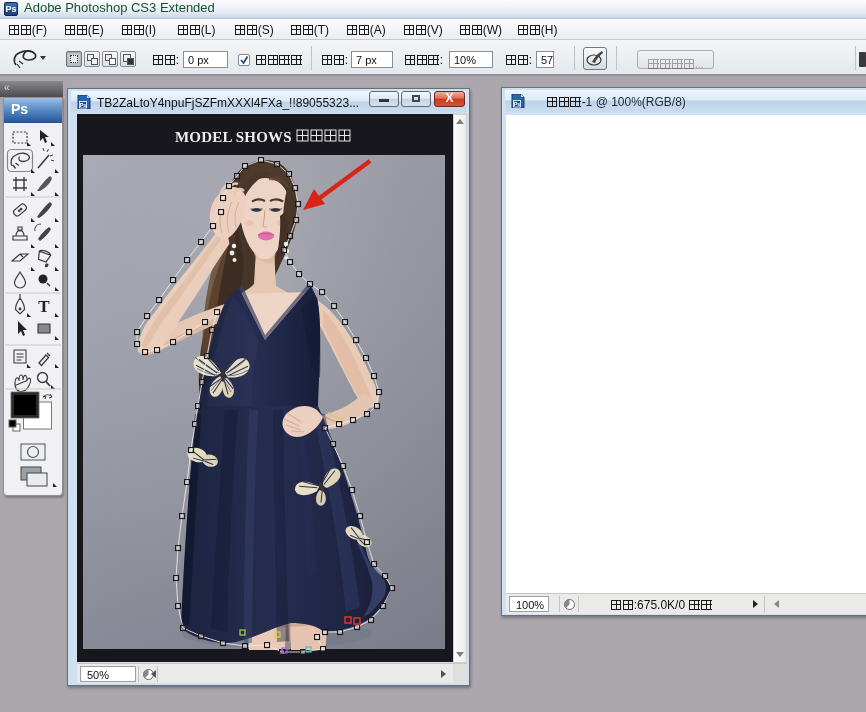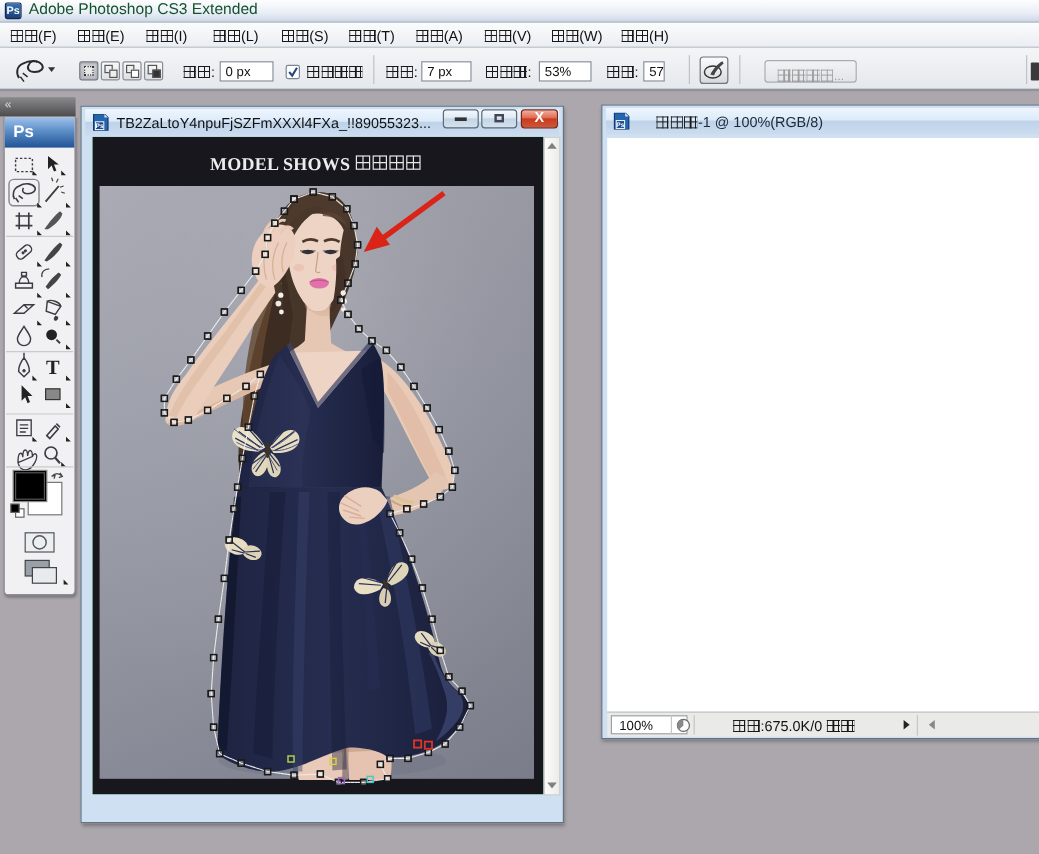--- a/index.html
+++ b/index.html
@@ -20,21 +20,21 @@
 
 #tcol{left:0;top:81px;width:63px;height:16px;background:linear-gradient(#8a8a8c,#4c4c4e);color:#ddd;font-size:10px;padding-left:4px;line-height:14px}
 #tpan{left:3px;top:97px;width:60px;height:399px;background:#f1f0f2;border:1px solid #918f94;border-radius:0 0 4px 4px;box-shadow:1px 2px 2px rgba(0,0,0,.25)}
 #pshead{left:4px;top:98px;width:58px;height:25px;background:linear-gradient(#9cc0ea,#5b8dc6 45%,#215397);color:#fff;font-weight:bold;font-size:14px;padding:3px 0 0 7px}
 
 .win{position:absolute;background:#cfe0f2;border:1px solid #64727f;box-shadow:1px 2px 3px rgba(0,0,0,.3)}
 .wtitle{position:absolute;left:3px;top:2px;right:3px;height:22px;background:linear-gradient(#eef5fd,#dcebfa 45%,#bed3e9 50%,#ccdcef);font-size:12px;color:#16232e}
 .wico{position:absolute;left:6px;top:4px;width:14px;height:14px}
 #win1{left:67px;top:88px;width:403px;height:598px}
 #win2{left:501px;top:87px;width:372px;height:529px}
-.canvas1{position:absolute;left:9px;top:25px;width:376px;height:548px;background:#86efac}
+.canvas1{position:absolute;left:9px;top:25px;width:376px;height:548px;background:#0369a1}
 .zoombox{position:absolute;left:3px;top:2px;width:56px;height:16px;background:#fff;border:1px solid #9aa0a8;font-size:11px;padding:2px 0 0 6px;color:#111}
 .clockbtn{position:absolute;width:20px;height:16px;top:2px;border-right:1px solid #c5c5c5;color:#555;font-size:11px;text-align:center;line-height:16px}
 .tl{width:0;height:0;border-top:4px solid transparent;border-bottom:4px solid transparent;border-right:5px solid #555}
 .tr{width:0;height:0;border-top:4px solid transparent;border-bottom:4px solid transparent;border-left:5px solid #555}
 .tu{width:0;height:0;border-left:4px solid transparent;border-right:4px solid transparent;border-bottom:5px solid #808080}
 .td{width:0;height:0;border-left:4px solid transparent;border-right:4px solid transparent;border-top:5px solid #808080}
 .btn3{position:absolute;top:2px;width:30px;height:16px;border:1px solid #5e6b77;border-radius:3px;background:linear-gradient(#f4f8fc,#dfeaf4 45%,#c3d4e4 50%,#d4e2ef);text-align:center;line-height:13px;font-size:10px;color:#333}
 #closeb{background:linear-gradient(#f0b0a0,#e06a50 45%,#c83a20 50%,#d05535);border:1px solid #7a2617;color:#fff;font-weight:bold}
 </style></head>
 <body>
@@ -79,21 +79,21 @@
 <span class="ab" style="left:238px;top:14px;width:12px;height:12px;background:#fff;border:1px solid #7a8694;border-radius:2px">
       <svg width="10" height="10" viewBox="0 0 10 10" style="position:absolute;left:0;top:0">
         <path d="M2 5 l2.5 3 L8.5 1.5" stroke="#2a4a7a" stroke-width="1.8" fill="none"></path>
       </svg>
     </span>
 <span class="olab" style="left:255px"><span class="c"></span><span class="c"></span><span class="c"></span><span class="c"></span></span>
 <span class="sep" style="left:311px"></span>
 <span class="olab" style="left:321px"><span class="c"></span><span class="c"></span>:</span>
 <span class="inp" style="left:351px;width:42px">7 px</span>
 <span class="olab" style="left:404px"><span class="c"></span><span class="c"></span><span class="c"></span>:</span>
-<span class="inp" style="left:449px;width:44px">53%</span>
+<span class="inp" style="left:449px;width:44px">10%</span>
 <span class="olab" style="left:505px"><span class="c"></span><span class="c"></span>:</span>
 <span class="inp" style="left:536px;width:18px">57</span>
 <span class="sep" style="left:574px"></span>
 <span class="ab" style="left:583px;top:7px;width:24px;height:23px;border:1px solid #70767e;border-radius:3px;background:linear-gradient(#fbfbfc,#d7dade)">
       <svg width="22" height="21" viewBox="0 0 22 21" style="position:absolute;left:0;top:0">
         <ellipse cx="10" cy="12" rx="7" ry="5" fill="none" stroke="#333" stroke-width="1.2"></ellipse>
         <path d="M8 14 C10 10 14 5 18 3 L19 5 C15 8 12 12 11 15 Z" fill="#444"></path>
       </svg>
     </span>
 <span class="sep" style="left:616px"></span>
@@ -325,34 +325,44 @@
         <rect x="205" y="534" width="5" height="5" fill="none" stroke="#9a68c8" stroke-width="1.2"></rect>
 
   <path d="M293 47 L240 86" stroke="#da2418" stroke-width="4.5"></path>
   <path d="M226 96 L248 90 L237 75 Z" fill="#da2418"></path>
   </svg>
   </div>
   <div class="ab" id="vsb1" style="left:385px;top:25px;width:14px;height:549px;background:linear-gradient(90deg,#fbfbfa,#ececea);border:1px solid #cfcfcd">
     <span class="ab tu" style="left:2px;top:4px"></span>
     <span class="ab td" style="left:2px;top:537px"></span>
   </div>
+  <div class="ab" id="st1" style="left:9px;top:574px;width:390px;height:20px;background:#eaeae8;border-top:1px solid #c5c5c3">
+    <span class="zoombox">50%</span>
+    <span class="clockbtn" style="left:61px;border-left:1px solid #c5c5c5"><svg width="13" height="13" viewBox="0 0 13 13" style="margin-top:2px">
+          <circle cx="6.5" cy="6.5" r="5" fill="#fff" stroke="#666" stroke-width="1"></circle>
+          <path d="M6.5 6.5 L6.5 1.5 A5 5 0 0 0 2.9 10 Z" fill="#888"></path>
+        </svg></span>
+    <span class="ab tl" style="left:74px;top:6px"></span>
+    <span class="ab tr" style="left:364px;top:6px"></span>
+    <span class="ab" style="left:376px;top:0;width:14px;height:20px;background:#e0e0de"></span>
+  </div>
 </div>
 <div class="ab win" id="win2">
   <div class="wtitle" id="w2t">
     <svg class="wico" viewBox="0 0 14 14">
         <path d="M1 0 h9 l3 3 v11 h-12 z" fill="#2565b0" stroke="#123a6e" stroke-width="1"></path>
         <path d="M10 0 l3 3 h-3 z" fill="#cfe0f2"></path>
         <rect x="2.5" y="6.5" width="7" height="6.5" fill="#1a4a8c" stroke="#fff" stroke-width="0.8"></rect>
         <text x="6" y="12" font-size="5.5" fill="#fff" text-anchor="middle" font-weight="bold">Ps</text>
       </svg>
     <span class="ab" style="left:41px;top:5px;color:#1b2836"><span class="c"></span><span class="c"></span><span class="c"></span>-1 @ 100%(RGB/8)</span>
   </div>
   <div class="ab" style="left:4px;top:27px;width:368px;height:478px;background:#fff" id="cv2"></div>
   <div class="ab" id="st2" style="left:4px;top:505px;width:368px;height:21px;background:#eaeae8;border-top:1px solid #c5c5c3">
-    <span class="zoombox" style="width:64px">100%</span>
+    <span class="zoombox" style="width:40px">100%</span>
     <span class="clockbtn" style="left:53px;border-left:1px solid #c5c5c5"><svg width="13" height="13" viewBox="0 0 13 13" style="margin-top:2px">
           <circle cx="6.5" cy="6.5" r="5" fill="#fff" stroke="#666" stroke-width="1"></circle>
           <path d="M6.5 6.5 L6.5 1.5 A5 5 0 0 0 2.9 10 Z" fill="#888"></path>
         </svg></span>
     <span class="ab" style="left:104px;top:4px;font-size:12px;color:#111"><span class="c"></span><span class="c"></span>:675.0K/0 <span class="c"></span><span class="c"></span></span>
     <span class="ab tr" style="left:247px;top:6px;border-left-color:#222"></span>
     <span class="ab" style="left:258px;top:2px;width:1px;height:17px;background:#c5c5c5"></span>
     <span class="ab tl" style="left:268px;top:6px;border-right-color:#888"></span>
   </div>
 </div>

